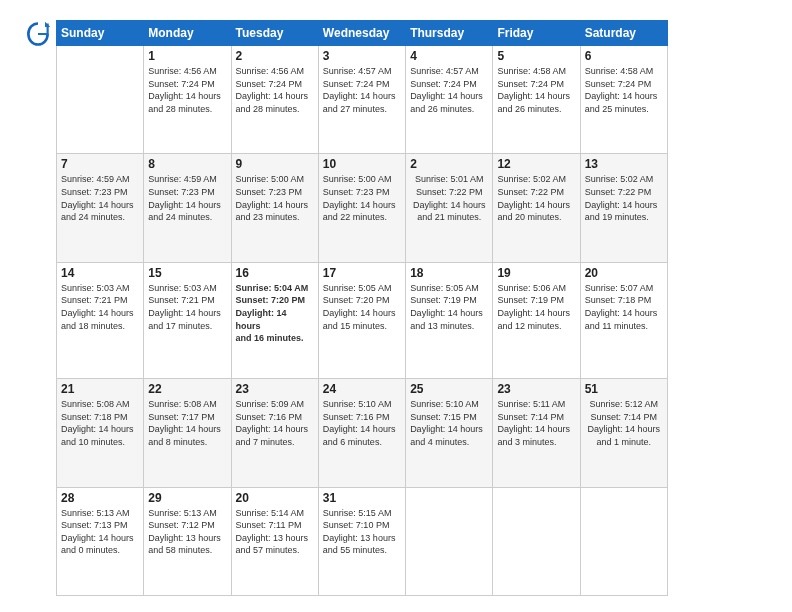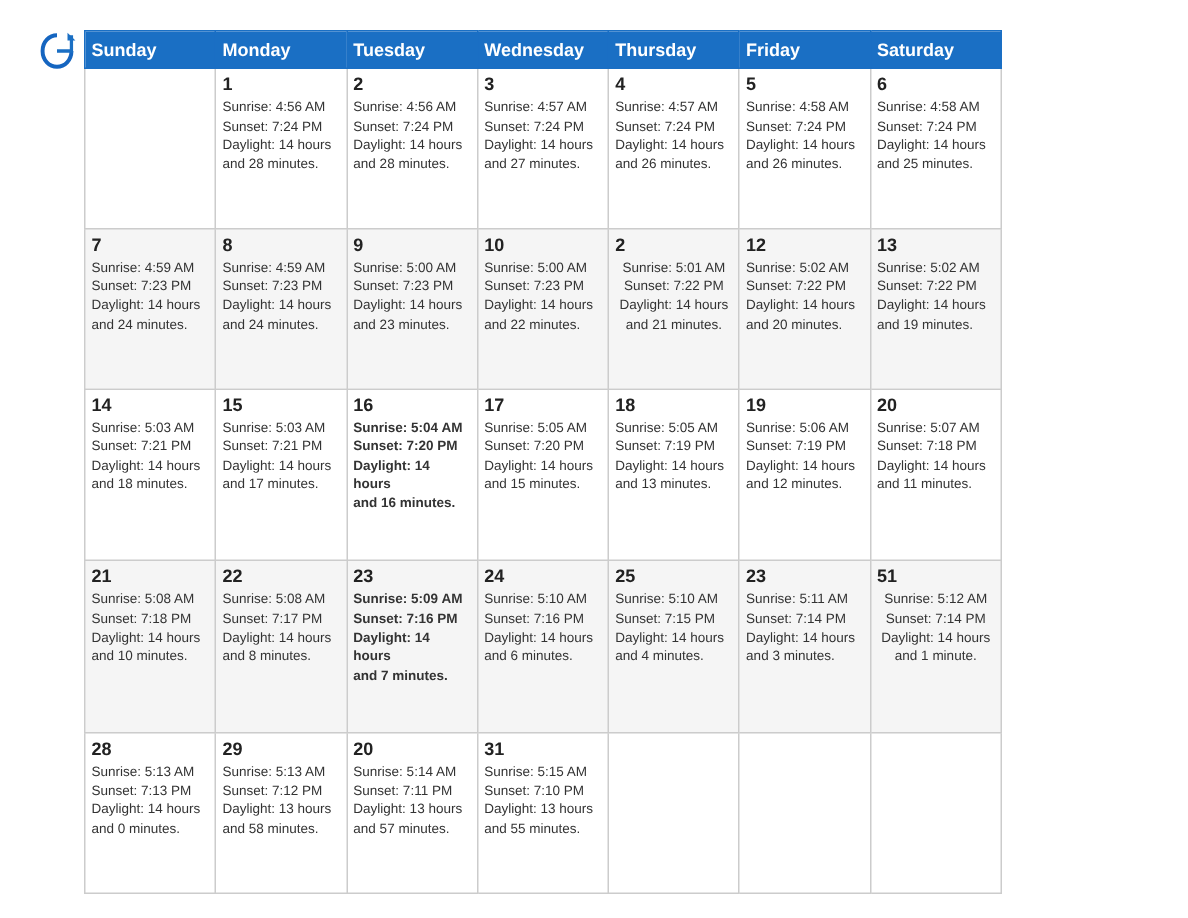--- a/index.html
+++ b/index.html
@@ -298,21 +298,21 @@
           </td>
           <td>
             <span class="day-number">22</span>
             <div class="day-info" style="white-space: pre-line;">Sunrise: 5:08 AM
 Sunset: 7:17 PM
 Daylight: 14 hours
 and 8 minutes.</div>
           </td>
           <td>
             <span class="day-number">23</span>
-            <div class="day-info" style="white-space: pre-line; font-weight: bold;">Sunrise: 5:09 AM
+            <div class="day-info" style="white-space: pre-line;">Sunrise: 5:09 AM
 Sunset: 7:16 PM
 Daylight: 14 hours
 and 7 minutes.</div>
           </td>
           <td>
             <span class="day-number">24</span>
             <div class="day-info" style="white-space: pre-line;">Sunrise: 5:10 AM
 Sunset: 7:16 PM
 Daylight: 14 hours
 and 6 minutes.</div>

